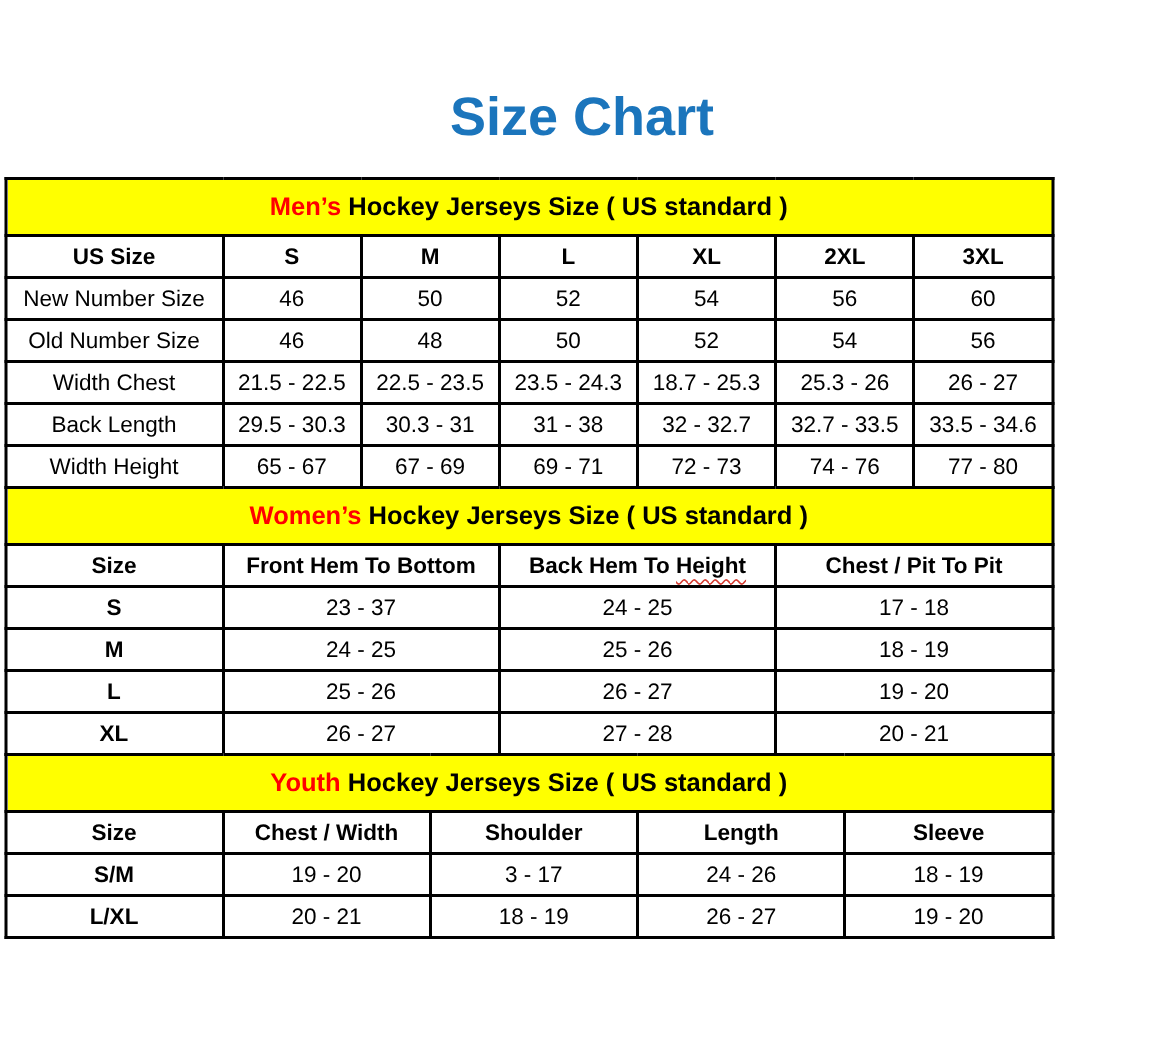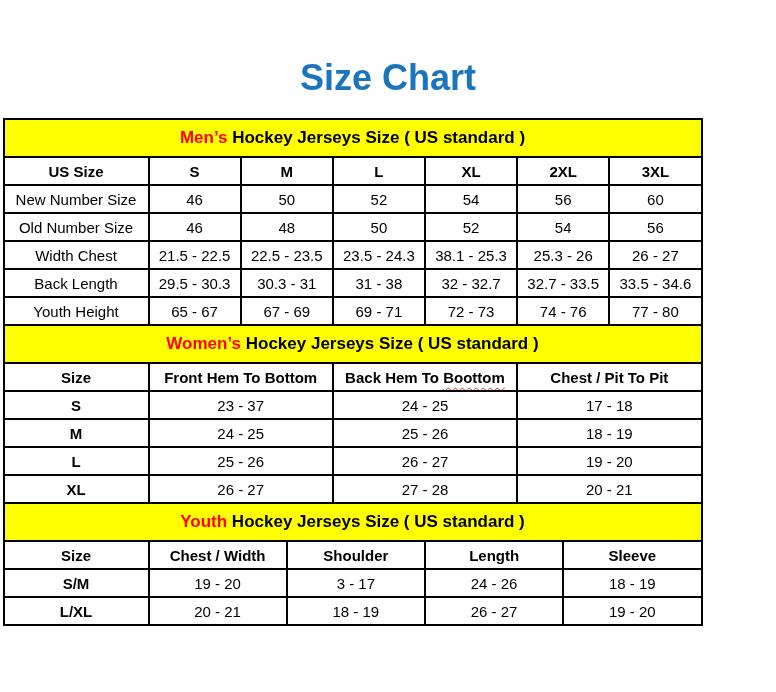--- a/index.html
+++ b/index.html
@@ -102,35 +102,35 @@
             <td>50</td>
             <td>52</td>
             <td>54</td>
             <td>56</td>
           </tr>
           <tr>
             <td class="row-label">Width Chest</td>
             <td>21.5 - 22.5</td>
             <td>22.5 - 23.5</td>
             <td>23.5 - 24.3</td>
-            <td>38.1 - 25.3</td>
+            <td>18.7 - 25.3</td>
             <td>25.3 - 26</td>
             <td>26 - 27</td>
           </tr>
           <tr>
             <td class="row-label">Back Length</td>
             <td>29.5 - 30.3</td>
             <td>30.3 - 31</td>
             <td>31 - 38</td>
             <td>32 - 32.7</td>
             <td>32.7 - 33.5</td>
             <td>33.5 - 34.6</td>
           </tr>
           <tr>
-            <td class="row-label">Youth Height</td>
+            <td class="row-label">Width Height</td>
             <td>65 - 67</td>
             <td>67 - 69</td>
             <td>69 - 71</td>
             <td>72 - 73</td>
             <td>74 - 76</td>
             <td>77 - 80</td>
           </tr>
         </tbody>
       </table>
     <table class="size-table bold-labels">
@@ -140,21 +140,21 @@
           <col>
           <col>
         </colgroup>
         <tbody>
           <tr class="band-row">
             <td colspan="4"><span class="band-highlight">Women’s</span> <span> Hockey Jerseys Size ( US standard )</span></td>
           </tr>
           <tr class="head-row">
             <td>Size</td>
             <td>Front Hem To Bottom</td>
-            <td><span>Back Hem To </span><span class="wavy">Boottom</span></td>
+            <td><span>Back Hem To </span><span class="wavy">Height</span></td>
             <td>Chest / Pit To Pit</td>
           </tr>
           <tr>
             <td class="row-label">S</td>
             <td>23 - 37</td>
             <td>24 - 25</td>
             <td>17 - 18</td>
           </tr>
           <tr>
             <td class="row-label">M</td>

